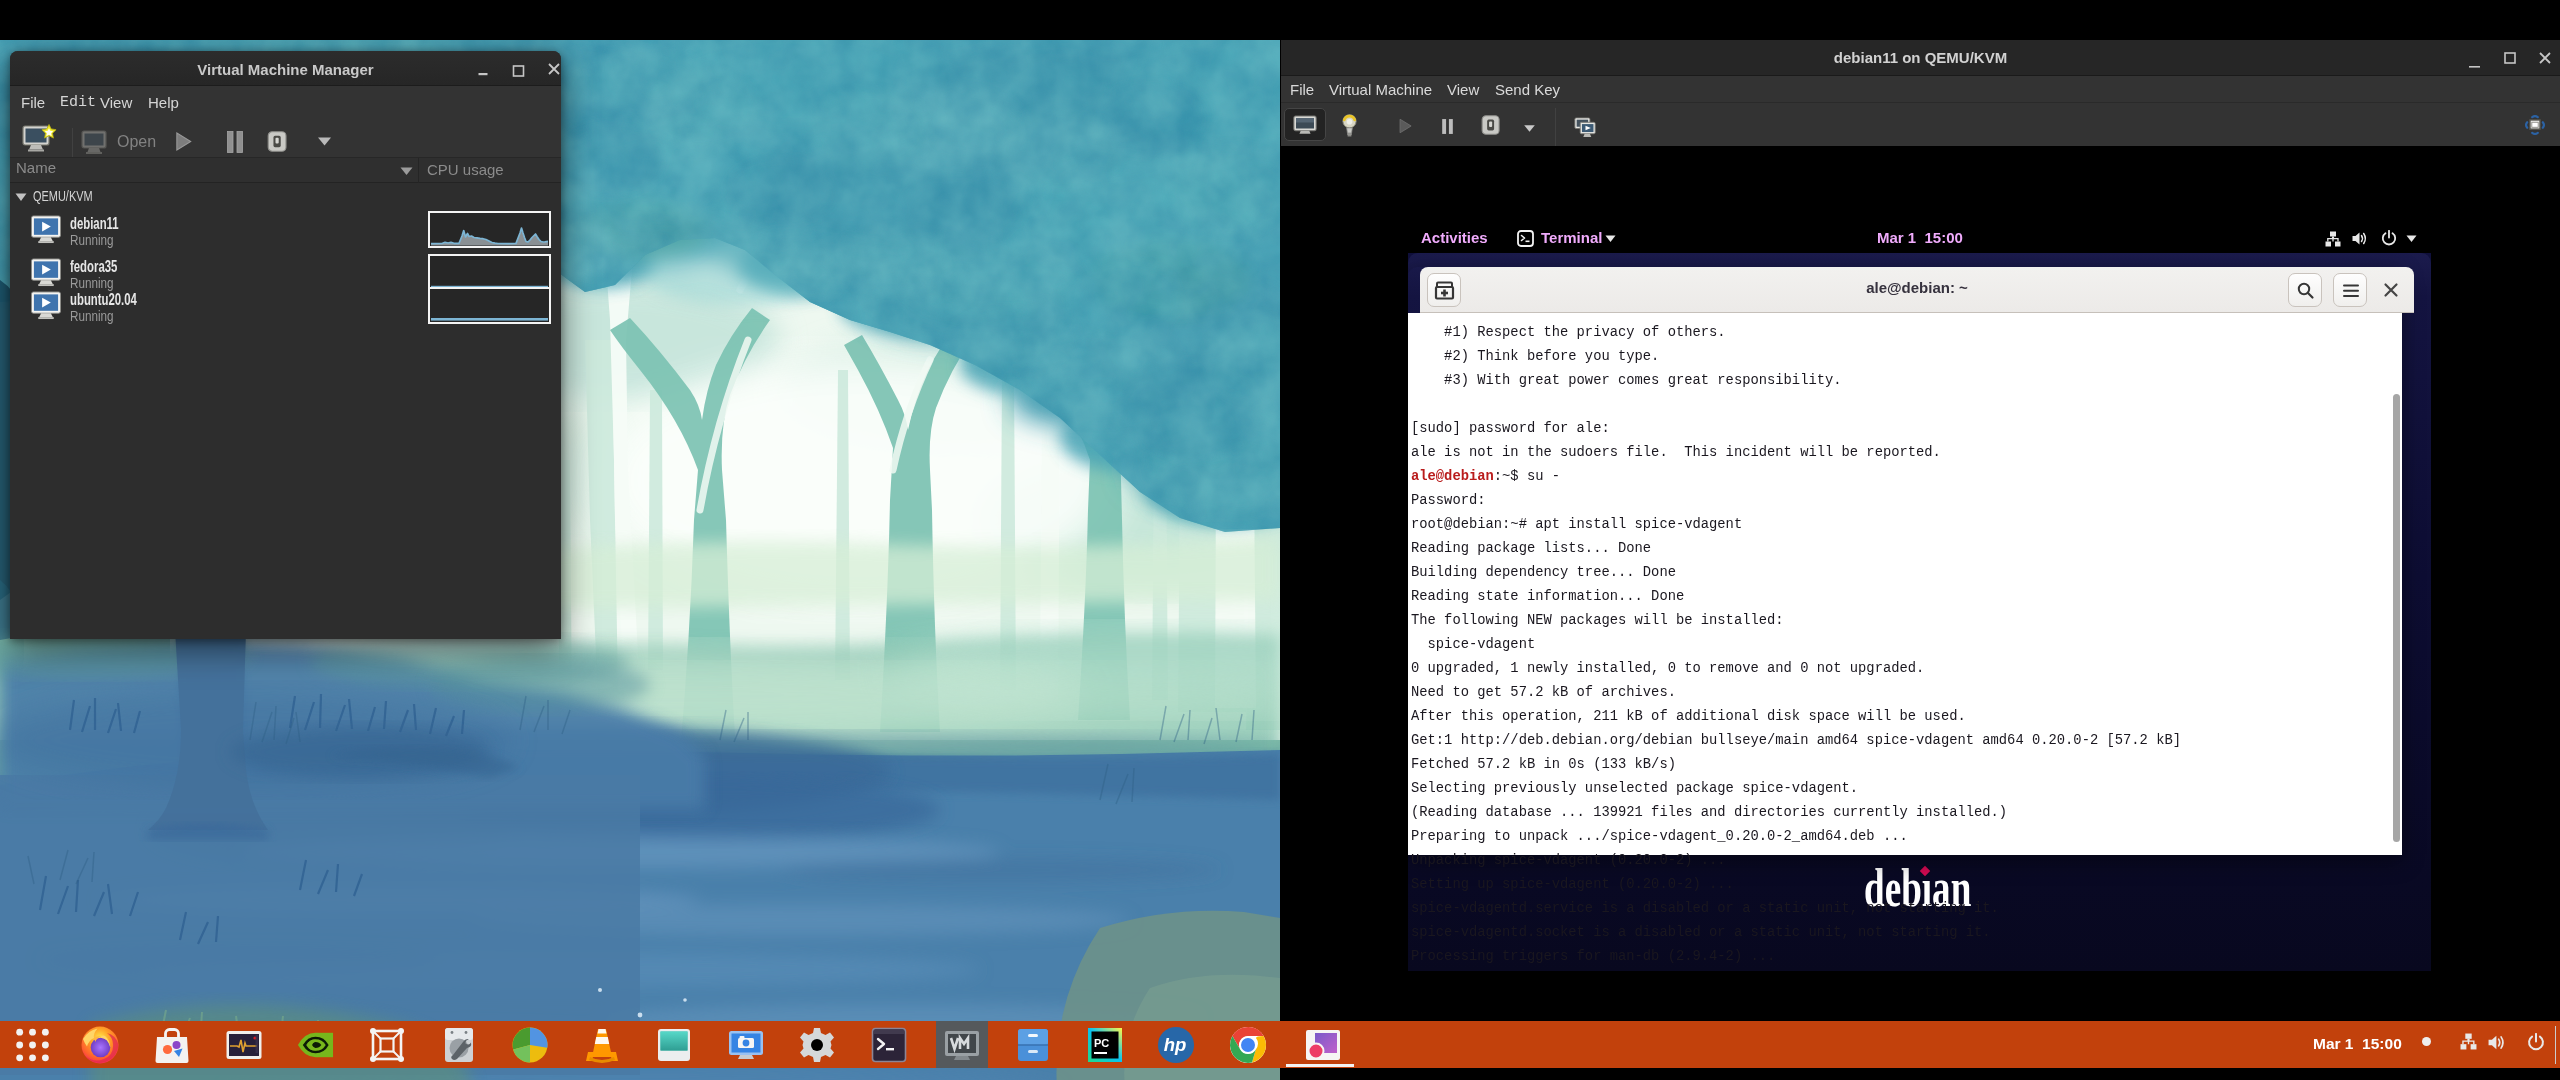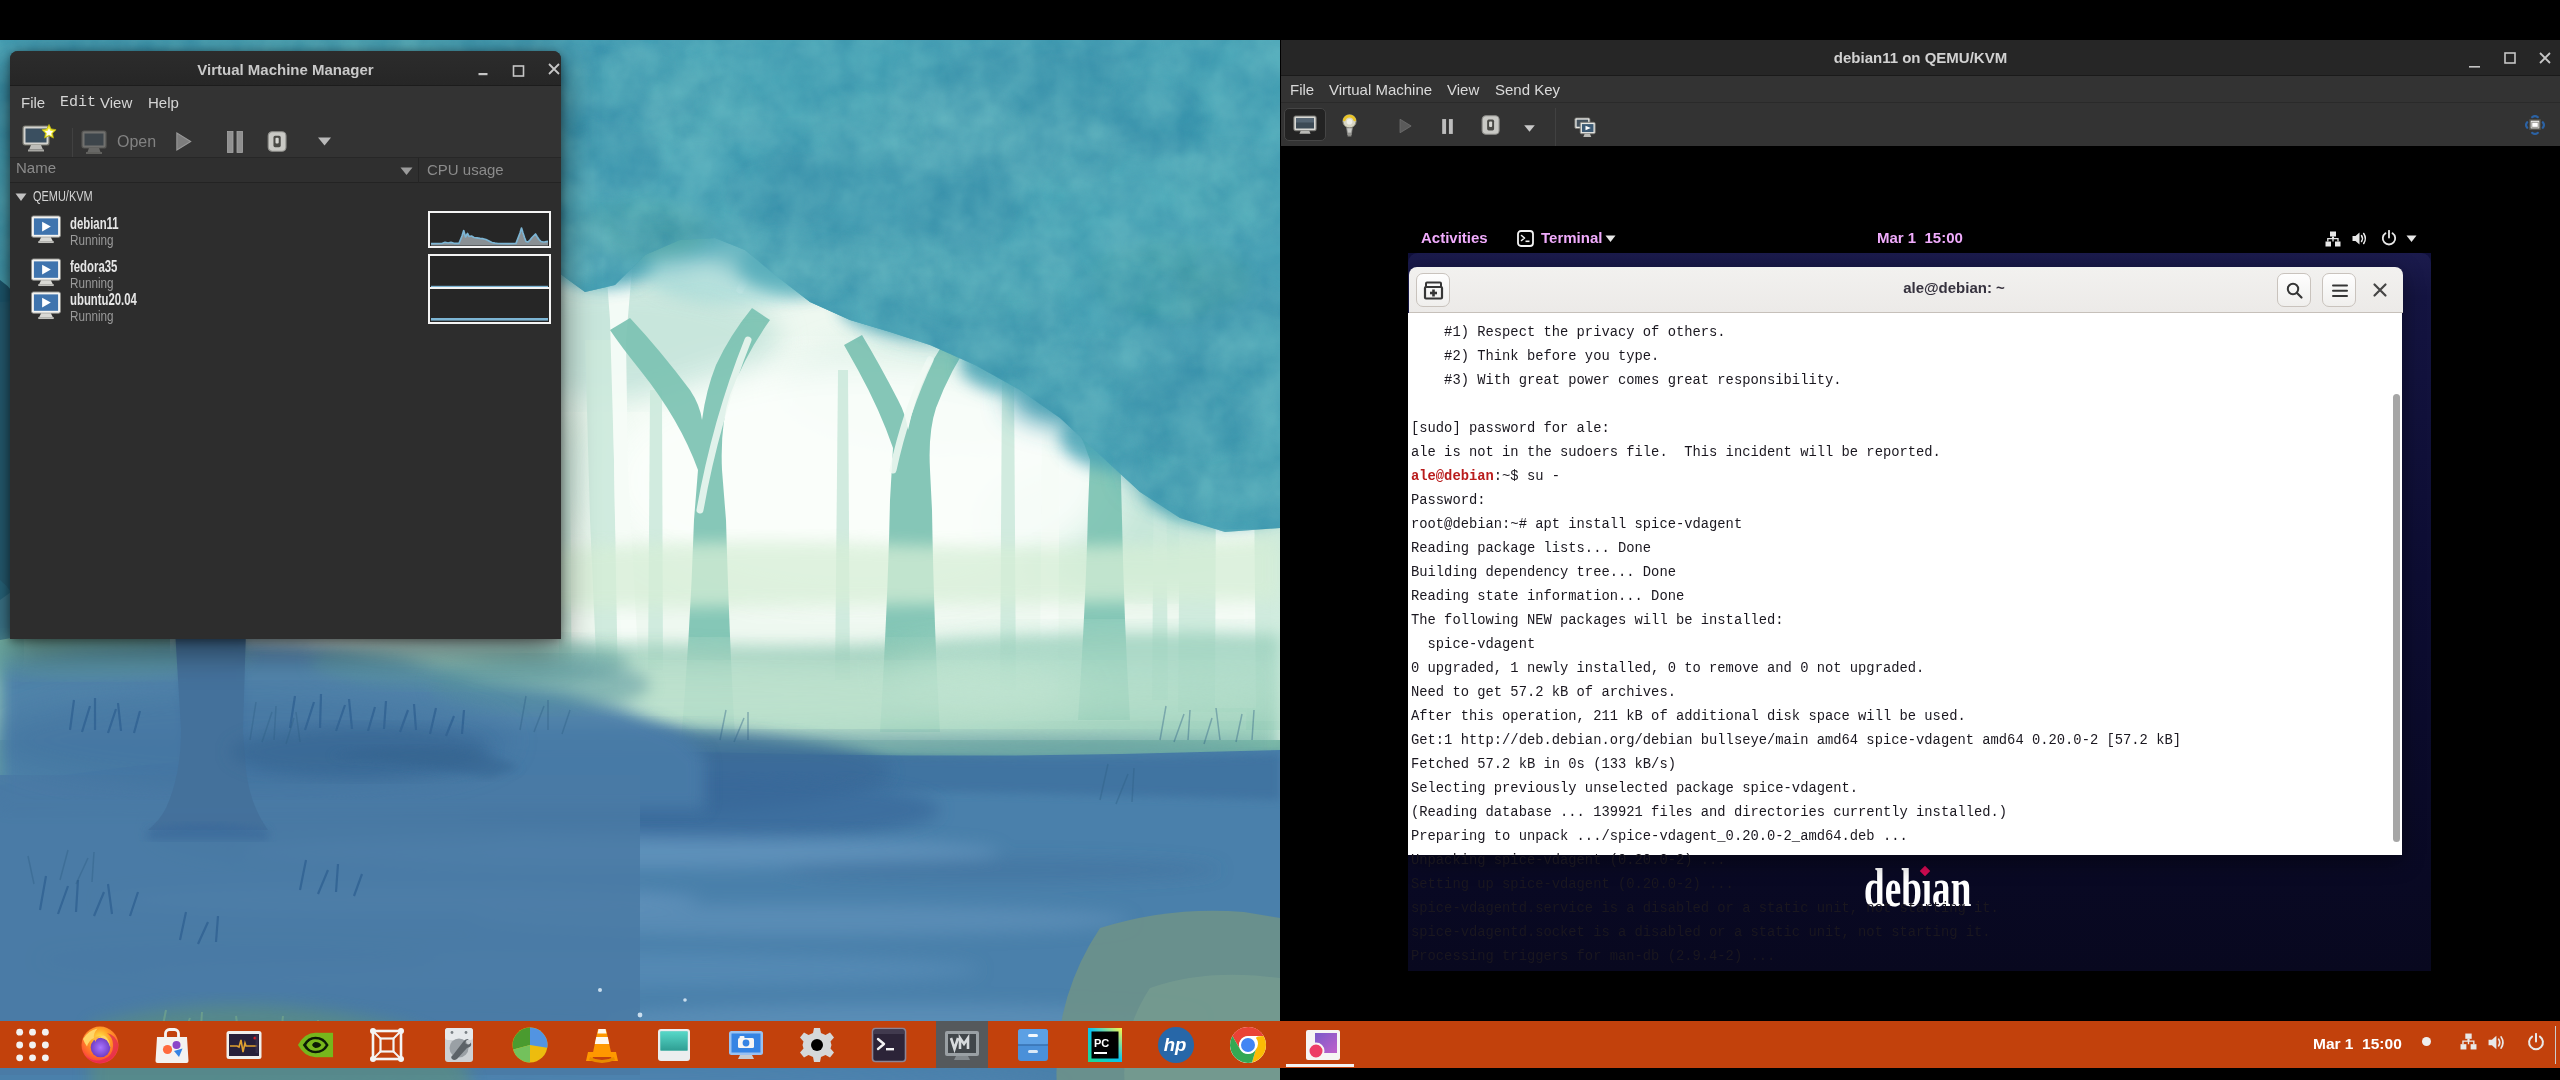--- a/index.html
+++ b/index.html
@@ -35,21 +35,21 @@
   #viewer .toolbar { position:absolute; left:0; top:63px; width:100%; height:43px; background:#333333; }
 
   
   #guest { left:1408px; top:183px; width:1023px; height:748px; background:#10103c; overflow:hidden; }
   #gtop { position:absolute; left:0; top:0; width:100%; height:30px; background:#000; color:#f0abfc; font-size:15px; }
   #gwall { position:absolute; left:0; top:30px; width:100%; height:718px; border-radius:10px 10px 0 0; background:linear-gradient(#1b1b4d 0%, #141441 6%, #0d0d33 45%, #0a0a28 75%, #08081f 100%); }
   #debianlogo { position:absolute; left:456px; top:633px; width:160px; color:#fff; font-family:"Liberation Serif", serif; font-size:55px; font-weight:bold; transform:scaleX(0.675); transform-origin:0 0; white-space:nowrap; }
 
   
   #term { position:absolute; left:0px; top:44px; width:994px; height:588px; border-radius:9px 9px 0 0; box-shadow:0 6px 22px rgba(0,0,0,.45); }
-  #term .hdr { position:absolute; left:1px; top:0; width:100%; height:46px; background:linear-gradient(#f2f1ef,#eceae8); border-bottom:1px solid #c6c0ba; border-radius:8px 8px 0 0;padding-left:48px; }
+  #term .hdr { position:absolute; left:12px; top:0; width:100%; height:46px; background:linear-gradient(#f2f1ef,#eceae8); border-bottom:1px solid #c6c0ba; border-radius:8px 8px 0 0; }
   #term .hdr .ttl { position:absolute; width:100%; top:12px; text-align:center; font-weight:bold; font-size:15px; color:#36323e; }
   #term .body { position:absolute; left:0; top:46px; width:100%; height:542px; background:#ffffff; }
   #term pre { position:absolute; left:3px; top:8px; font-family:"Liberation Mono", monospace; font-size:13.8px; line-height:24px; color:#1a171f; letter-spacing:0; }
   #term pre b.g { color:#b91c1c; }
   .tbtn { position:absolute; top:6px; width:34px; height:34px; background:linear-gradient(#fefefe,#f0efed); border:1px solid #c9c3bd; border-radius:7px; }
 
   
   #taskbar { left:0; top:981px; width:2560px; height:47px; background:#c2410c; }
   .tico { position:absolute; top:4px; width:40px; height:40px; }
   #clock2 { position:absolute; left:2313px; top:14px; color:#fff; font-weight:bold; font-size:15.5px; }

